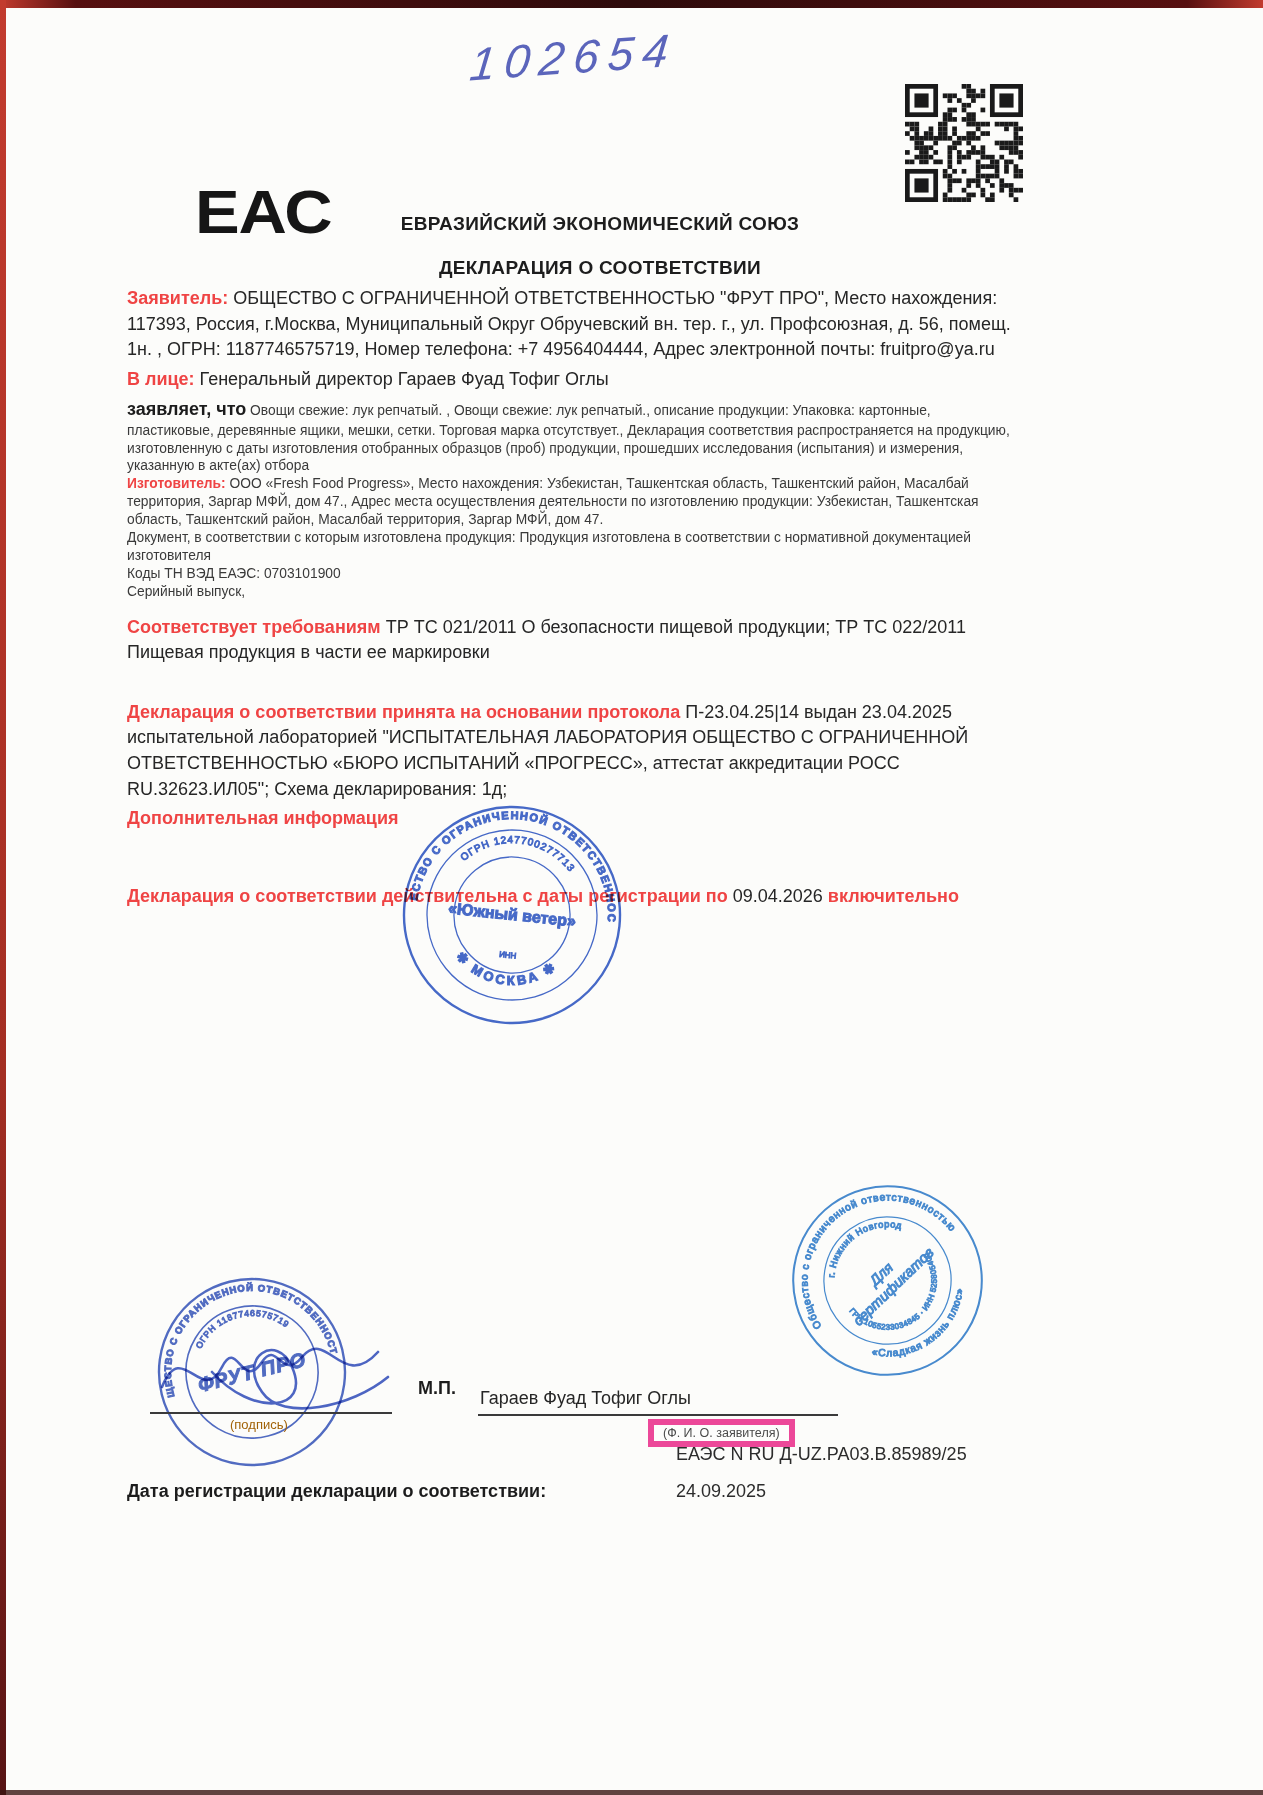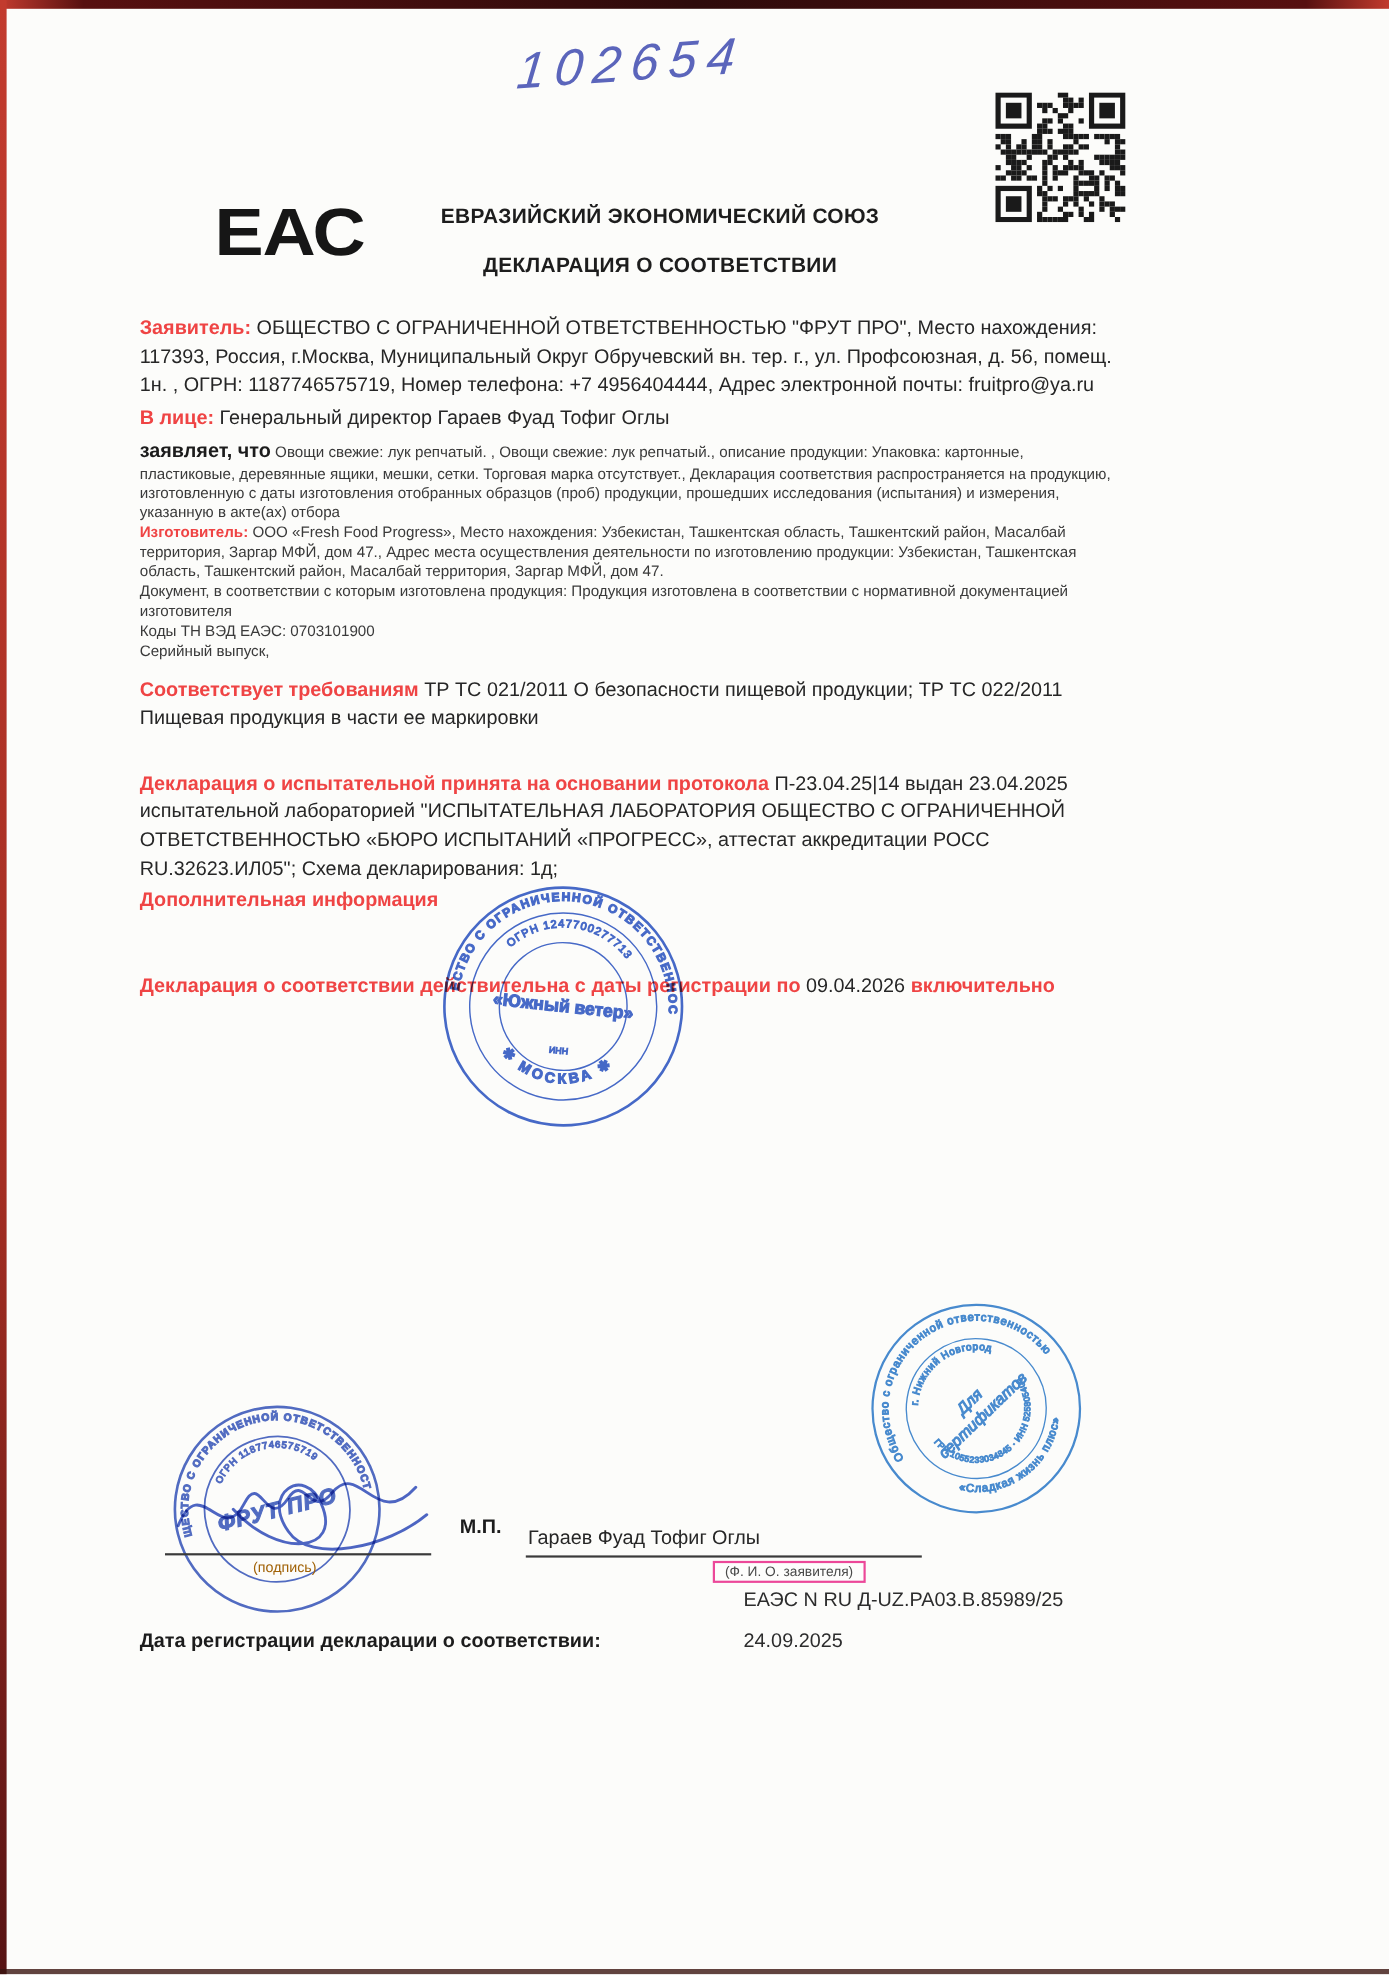--- a/index.html
+++ b/index.html
@@ -25,21 +25,21 @@
 
   .qr{left:903px; top:84px; width:122px; height:118px;}
   .qr svg{width:100%;height:100%;}
   .qr rect{fill:#1a1a1a;}
 
   .eac{
     left:200px; top:176px; font-size:62px; font-weight:900; color:#161616;
     letter-spacing:-1px; transform:scale(1.08,.98);
   }
 
-  .titles{left:260px; top:187px; width:680px; text-align:center;}
+  .titles{left:260px; top:213px; width:680px; text-align:center;}
   .title-line{font-size:19px; font-weight:700; letter-spacing:.3px; color:#1d1d1d;}
   .title-line + .title-line{margin-top:22px;}
 
   .content{left:127px; top:286px; width:884px;}
   .p-main{font-size:18px; line-height:1.42; margin:0;}
   .p-small{font-size:13.8px; line-height:1.3; margin:0; color:#3a3a3a;}
   .lbl{font-weight:700; color:#ef4444;}
   .lbl-big{font-weight:700; font-size:18px; color:#1c1c1c;}
   .p-person{margin-top:4px;}
   .p-declare{margin-top:6px;}
@@ -76,21 +76,21 @@
   .s3-num{font-size:8.6px; letter-spacing:.8px;}
   .s3-center{font-size:20px; font-weight:700; letter-spacing:1px; font-style:italic;}
 
   .sig{left:140px; top:1295px; width:270px; height:170px; mix-blend-mode:multiply;}
   .sig path{fill:none; stroke:#3b55c0; stroke-width:2.6; stroke-linecap:round; opacity:.9;}
 
   .mp{left:418px; top:1378px; font-size:18px; font-weight:700; color:#1c1c1c;}
   .holder-name{left:480px; top:1388px; font-size:18px;}
   .name-line{left:478px; top:1414px; width:360px; border-top:2px solid #3a3a3a; height:0;}
   .fio-caption{left:648px; top:1419px; font-size:12.5px; color:#4a4a4a;
-    border:2px solid #ec4899; padding:1px 9px; background:rgba(255,255,255,.4);}
+    border:6px solid #ec4899; padding:1px 9px; background:rgba(255,255,255,.4);}
   .sign-line{left:150px; top:1412px; width:242px; border-top:2px solid #3a3a3a; height:0;}
   .podpis-caption{left:230px; top:1417px; font-size:13px; color:#a16207;}
 
   .reg-label{font-size:18px; font-weight:700; color:#1c1c1c;}
   .reg-value{font-size:18px; color:#2c2c2c;}
   .row1l{left:127px; top:1444px;}
   .row1v{left:676px; top:1444px;}
   .row2l{left:127px; top:1481px;}
   .row2v{left:676px; top:1481px;}
 </style>
@@ -343,21 +343,21 @@
     <p class="p-small p-declare"><span class="lbl-big">заявляет, что</span> <span>Овощи свежие: лук репчатый. , Овощи свежие: лук репчатый., описание продукции: Упаковка: картонные, пластиковые, деревянные ящики, мешки, сетки. Торговая марка отсутствует., Декларация соответствия распространяется на продукцию, изготовленную с даты изготовления отобранных образцов (проб) продукции, прошедших исследования (испытания) и измерения, указанную в акте(ах) отбора</span></p>
 
     <p class="p-small"><span class="lbl">Изготовитель:</span> <span>ООО «Fresh Food Progress», Место нахождения: Узбекистан, Ташкентская область, Ташкентский район, Масалбай территория, Заргар МФЙ, дом 47., Адрес места осуществления деятельности по изготовлению продукции: Узбекистан, Ташкентская область, Ташкентский район, Масалбай территория, Заргар МФЙ, дом 47.</span></p>
 
     <p class="p-small">Документ, в соответствии с которым изготовлена продукция: Продукция изготовлена в соответствии с нормативной документацией изготовителя</p>
     <p class="p-small">Коды ТН ВЭД ЕАЭС: 0703101900</p>
     <p class="p-small">Серийный выпуск,</p>
 
     <p class="p-main p-compl"><span class="lbl">Соответствует требованиям</span> <span>ТР ТС 021/2011 О безопасности пищевой продукции; ТР ТС 022/2011 Пищевая продукция в части ее маркировки</span></p>
 
-    <p class="p-main p-protocol"><span class="lbl">Декларация о испытательной принята на основании протокола</span> <span>П-23.04.25|14 выдан 23.04.2025 испытательной лабораторией "ИСПЫТАТЕЛЬНАЯ ЛАБОРАТОРИЯ ОБЩЕСТВО С ОГРАНИЧЕННОЙ ОТВЕТСТВЕННОСТЬЮ «БЮРО ИСПЫТАНИЙ «ПРОГРЕСС», аттестат аккредитации РОСС RU.32623.ИЛ05"; Схема декларирования: 1д;</span></p>
+    <p class="p-main p-protocol"><span class="lbl">Декларация о соответствии принята на основании протокола</span> <span>П-23.04.25|14 выдан 23.04.2025 испытательной лабораторией "ИСПЫТАТЕЛЬНАЯ ЛАБОРАТОРИЯ ОБЩЕСТВО С ОГРАНИЧЕННОЙ ОТВЕТСТВЕННОСТЬЮ «БЮРО ИСПЫТАНИЙ «ПРОГРЕСС», аттестат аккредитации РОСС RU.32623.ИЛ05"; Схема декларирования: 1д;</span></p>
 
     <p class="p-main p-dop lbl">Дополнительная информация</p>
 
     <p class="p-main p-validity"><span class="lbl">Декларация о соответствии действительна с даты регистрации по</span> <span>09.04.2026</span> <span class="lbl">включительно</span></p>
   </div>
 
   <svg class="abs stamp stamp1" viewBox="0 0 230 230" xmlns="http://www.w3.org/2000/svg">
     <defs>
       <path id="s1-top" d="M 19,115 A 96,96 0 1 1 211,115"></path>
       <path id="s1-inner-top" d="M 43,115 A 72,72 0 1 1 187,115"></path>

